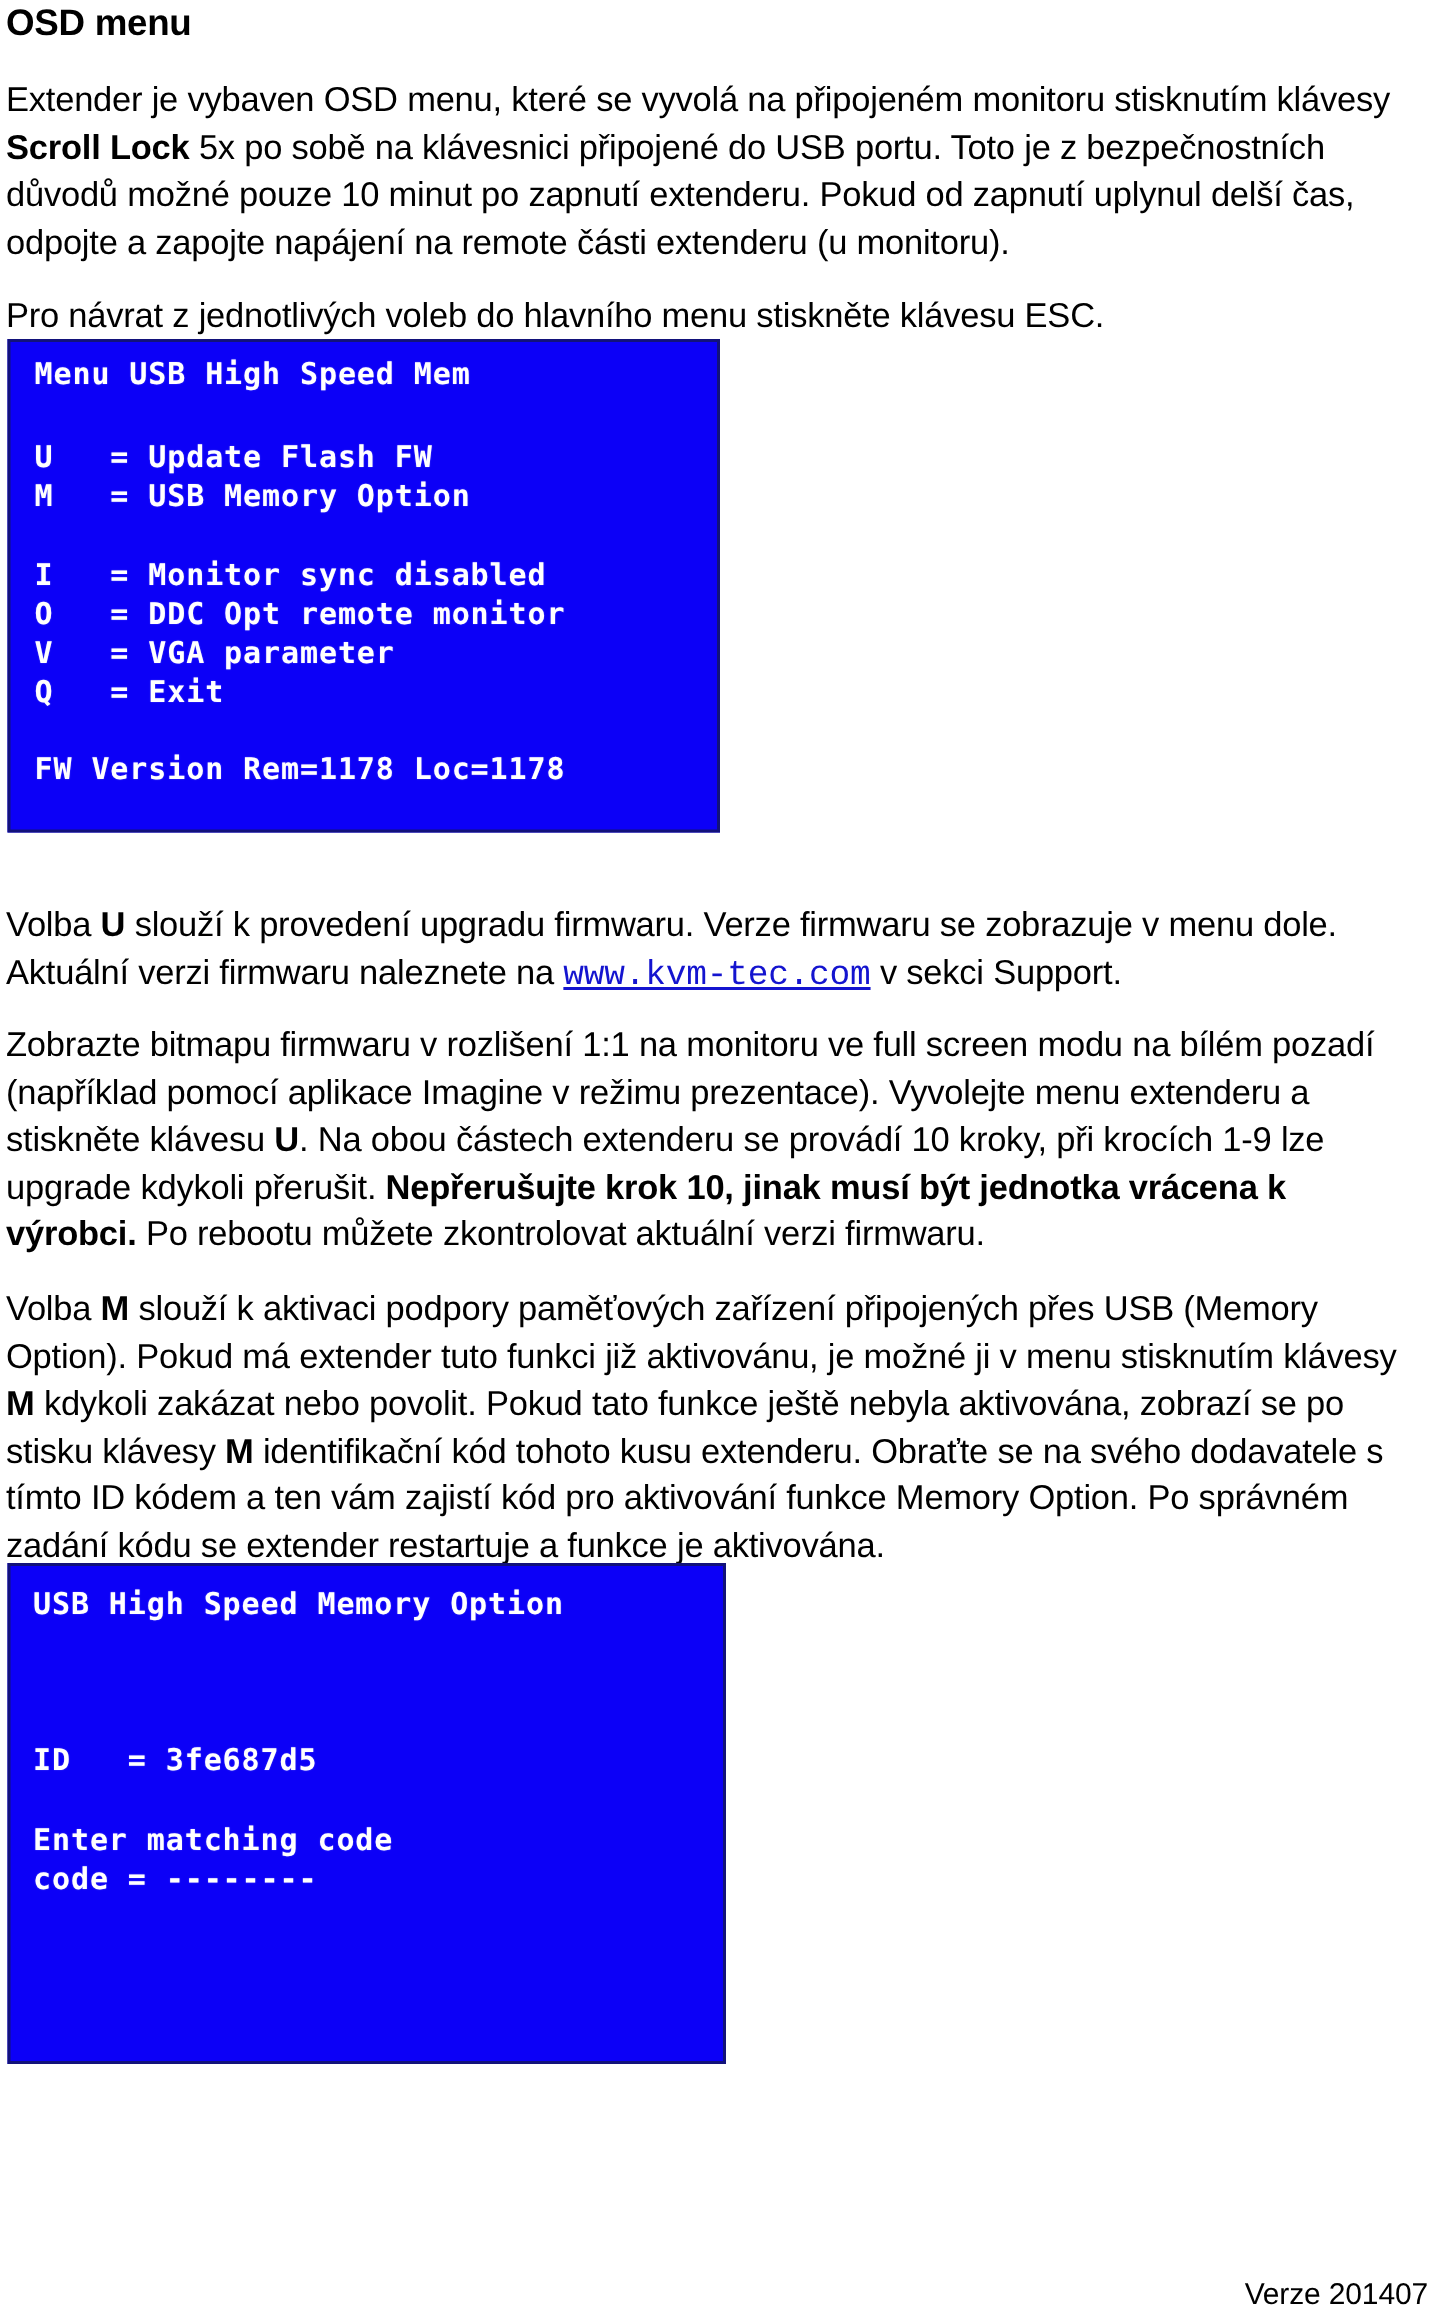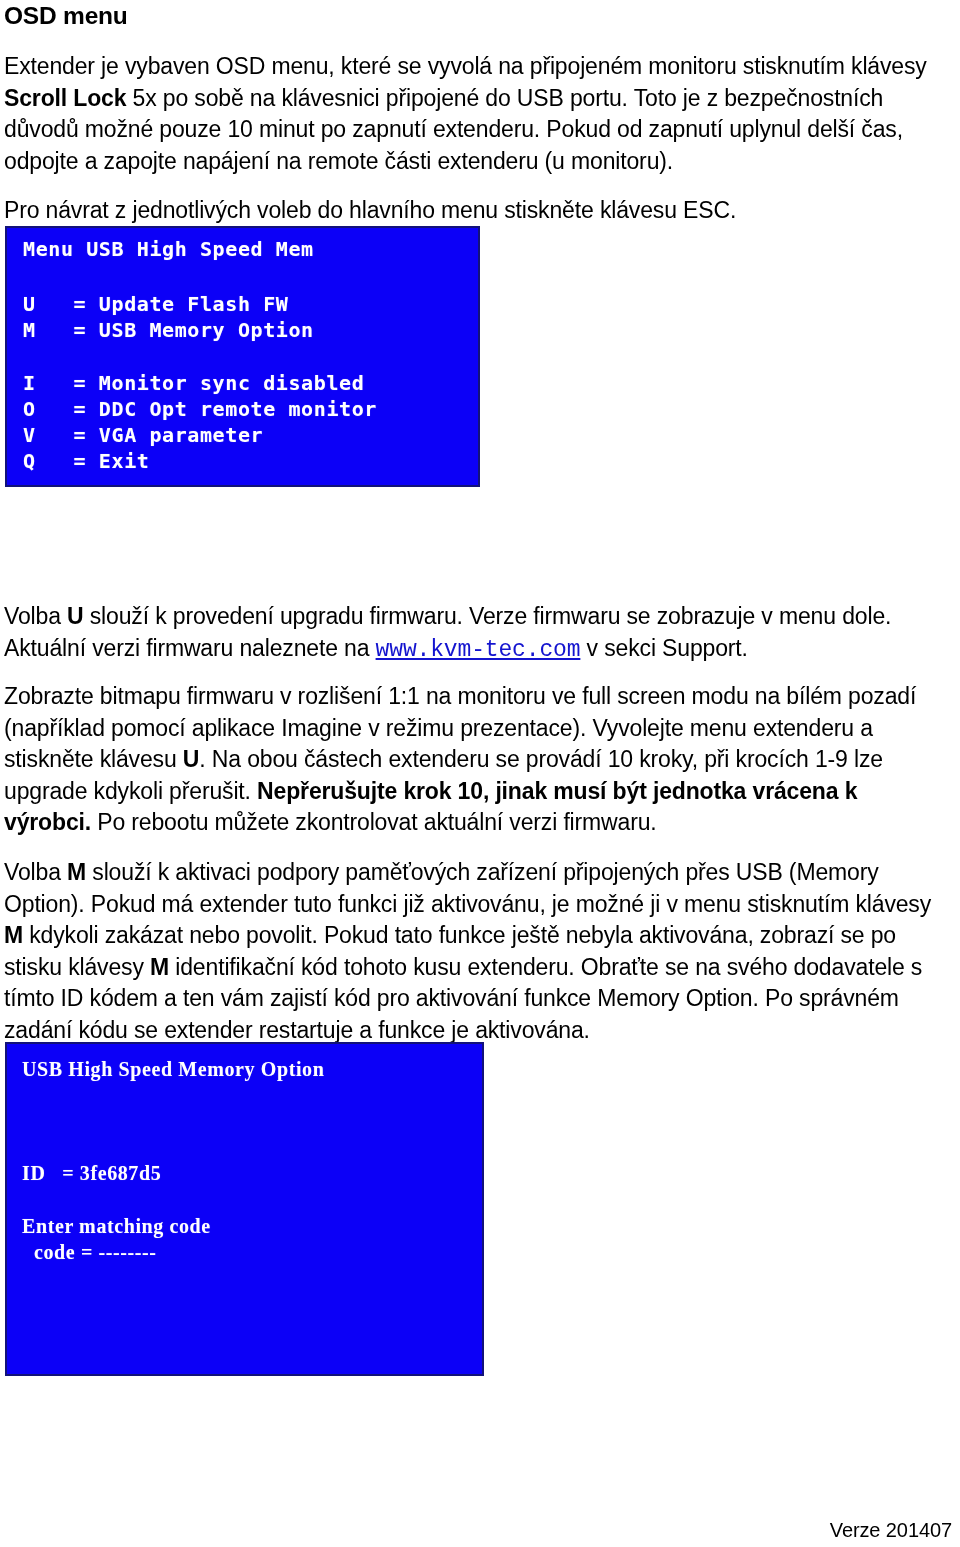--- a/index.html
+++ b/index.html
@@ -77,57 +77,57 @@
     box-sizing: border-box;
     color: #ffffff;
     font-family: "DejaVu Sans Mono", "Liberation Mono", monospace;
     font-weight: bold;
     overflow: hidden;
   }
   .osd-1 {
     left: 5px;
     top: 226px;
     width: 475px;
-    height: 261px;
+    height: 329px;
   }
   .osd-2 {
     left: 5px;
     top: 1042px;
     width: 479px;
     height: 334px;
   }
 
   .osd-line {
     position: absolute;
     white-space: pre;
     font-size: 20px;
     line-height: 25px;
     letter-spacing: 0.6px;
     text-shadow: 0 0 1px rgba(255,255,255,0.35);
   }
   .osd-1 .osd-line { left: 16px; }
-  .osd-2 .osd-line { left: 15px; font-family: Liberation Serif, serif; }
+  .osd-2 .osd-line { left: 15px; }
 
   
   .o1-title { top: 9px; }
   .o1-r0 { top: 64px; }
   .o1-r1 { top: 90px; }
   .o1-r2 { top: 117px; }
   .o1-r3 { top: 143px; }
   .o1-r4 { top: 169px; }
   .o1-r5 { top: 195px; }
   .o1-r6 { top: 221px; }
   .o1-fw { top: 272px; }
 
   
   .o2-title { top: 13px; }
   .o2-enable { top: 65px; }
   .o2-id { top: 117px; }
   .o2-enter { top: 170px; }
-  .o2-code { top: 196px; margin-left: 12px; }
+  .o2-code { top: 196px; }
 </style>
 </head>
 <body>
 
 <div class="page">
 
   <div class="doc-heading">OSD menu</div>
 
   <p class="para p-intro"><span>Extender je vybaven OSD menu, které se vyvolá na připojeném monitoru stisknutím klávesy </span><b>Scroll Lock</b><span> 5x po sobě na klávesnici připojené do USB portu. Toto je z bezpečnostních důvodů možné pouze 10 minut po zapnutí extenderu. Pokud od zapnutí uplynul delší čas, odpojte a zapojte napájení na remote části extenderu (u monitoru).</span></p>
 

